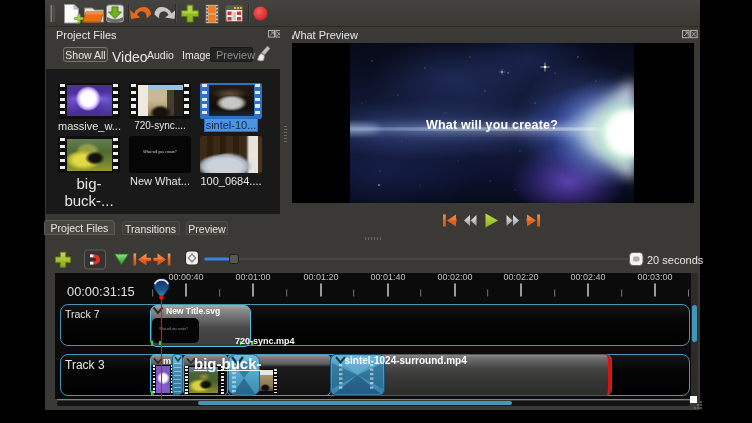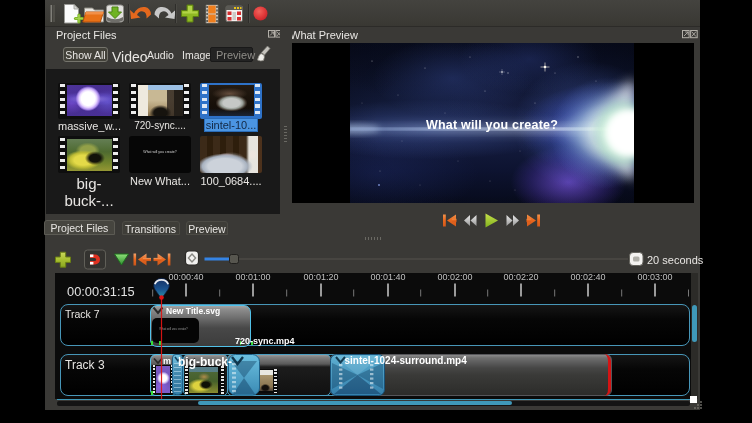--- a/index.html
+++ b/index.html
@@ -468,21 +468,21 @@
         linear-gradient(180deg,rgba(95,145,200,0.55) 0 18%,rgba(0,0,0,0) 18%),
         radial-gradient(ellipse 7px 5px at 58% 68%,#101006 0 55%,transparent 100%),
         radial-gradient(ellipse 12px 7px at 38% 72%,#ddd23e 0 55%,transparent 100%),
         radial-gradient(ellipse 6px 4px at 52% 38%,rgba(200,150,80,0.8),transparent 100%),
         linear-gradient(180deg,#50693c,#46602a 55%,#8a8c2e 100%);"></div>
     </div>
     <svg class="a" style="left:2px;top:2px;" width="10" height="8">
           <path d="M1 1.5 L5 6 L9 1.5" fill="none" stroke="#2a2a2a" stroke-width="1.8"></path>
         </svg>
   </div>
-  <div class="a" style="left:178px;top:354.5px;font-size:12px;font-weight:bold;color:#fff;white-space:nowrap;z-index:5;">big-buck-</div>
+  <div class="a" style="left:194px;top:354.5px;font-size:15px;font-weight:bold;color:#fff;white-space:nowrap;z-index:5;text-decoration:underline;">big-buck-</div>
 
   <div class="a" style="left:227px;top:353.5px;width:103.5px;height:42.5px;border:1px solid #4b9dc0;border-radius:5px;background:linear-gradient(180deg,#9c9c9c 0,#828282 2px,#5a5a5a 9px,#303030 11px,#1c1c1c 12px,#101010 100%);overflow:hidden;"></div>
   <div class="a" style="left:257.5px;top:368.5px;width:20px;height:24px;background:#0a0a0a;">
       <div class="a" style="right:0.5px;top:0;width:2.6px;height:24px;background-image:repeating-linear-gradient(180deg,#e8e8e8 0 1.6px,rgba(0,0,0,0) 1.6px 3.3px);"></div>
       <div class="a" style="left:1px;top:1.5px;width:14.5px;height:21px;background:
         linear-gradient(180deg,rgba(235,235,230,0.95) 0 22%,rgba(0,0,0,0) 22%),
         radial-gradient(ellipse 5px 4px at 45% 85%,#14100c 0 60%,transparent 100%),
         linear-gradient(180deg,#b5a37a,#8a7450 80%,#4a4036 100%);"></div>
   </div>
 

